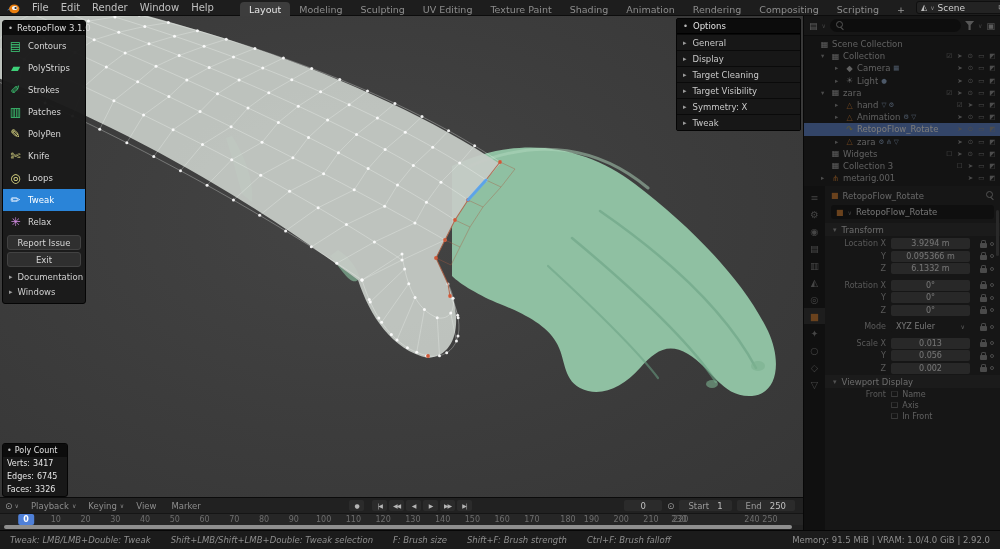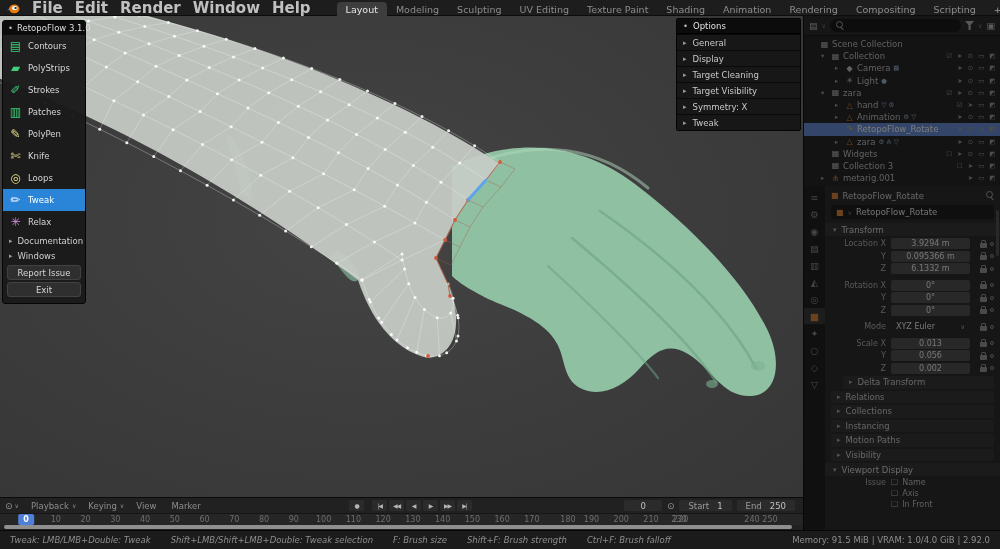--- a/index.html
+++ b/index.html
@@ -5,21 +5,21 @@
   html,body{margin:0;padding:0;background:#101010;}
   body{width:1000px;height:549px;position:relative;overflow:hidden;
        font-family:"DejaVu Sans","Liberation Sans",sans-serif;font-size:10px;color:#c4c4c4;}
   *{box-sizing:border-box;white-space:nowrap;}
   .app{position:absolute;inset:0;}
 
   
   .topbar{position:absolute;left:0;top:0;width:1000px;height:16px;background:#1d1d1d;
           border-bottom:1px solid #0c0c0c;display:flex;align-items:center;padding:0 6px;gap:2px;}
   .blender-logo{width:14px;height:12px;margin-right:4px;flex:0 0 auto;}
-  .menu-item{padding:0 6px;color:#c0c0c0;font-size:15px;font-weight:bold;}
+  .menu-item{padding:0 6px;color:#c0c0c0;font-size:10px;}
   .tabs{display:flex;margin-left:18px;height:16px;align-items:flex-end;}
   .tab{padding:2px 9px 1px;color:#8d8d8d;font-size:9.5px;border-radius:4px 4px 0 0;}
   .tab.active{background:#3d3d3d;color:#e6e6e6;}
   .tab.plus{color:#9a9a9a;}
   .tb-right{margin-left:auto;display:flex;gap:6px;align-items:center;}
   .tb-widget{display:flex;align-items:center;gap:3px;background:#232323;border:1px solid #0f0f0f;
              border-radius:3px;height:13px;padding:0 4px;font-size:9px;color:#cfcfcf;}
   .tb-ico{font-size:8px;color:#b9b9b9;}
   .tb-copy{color:#9a9a9a;font-size:8px;}
   .tb-arrow{font-size:6px;color:#8a8a8a;}
@@ -530,43 +530,63 @@
             <span>Tweak</span>
           </div>
 
           <div class="rf-tool">
             <span class="rf-ico g-purple">✳</span>
             <span>Relax</span>
           </div>
         </div>
       <div>
 
+      <div class="rf-btn">Report Issue</div>
+          <div class="rf-btn">Exit</div>
+        </div>
+      <div>
+
       <div class="rf-link">Documentation</div>
           <div class="rf-link">Windows</div>
-        </div>
-      <div>
-
-      <div class="rf-btn">Report Issue</div>
-          <div class="rf-btn">Exit</div>
         </div>
     </div>
 
     <div class="opt-panel">
       <div class="opt-header">Options</div>
       <div>
 
       <div class="opt-row">General</div>
           <div class="opt-row">Display</div>
           <div class="opt-row">Target Cleaning</div>
           <div class="opt-row">Target Visibility</div>
           <div class="opt-row">Symmetry: X</div>
           <div class="opt-row">Tweak</div>
         </div>
     </div>
 
+    <div class="pc-panel">
+      <div class="pc-header">Poly Count</div>
+      <div>
+
+          <div class="pc-row">
+            <span>Verts:</span>
+            <span>3417</span>
+          </div>
+
+          <div class="pc-row">
+            <span>Edges:</span>
+            <span>6745</span>
+          </div>
+
+          <div class="pc-row">
+            <span>Faces:</span>
+            <span>3326</span>
+          </div>
+        </div>
+    </div>
   </div>
 
   <div class="rightcol">
     <div class="rc-inner">
 
       <div class="outliner">
         <div class="ol-header">
           <span class="ed-ico">▤</span>
           <span class="tb-arrow">∨</span>
           <span class="ol-search">
@@ -820,32 +840,23 @@
                 <span class="pfield">
                   <span>0.002</span>
 
                 </span>
                 <span class="pdeco">
                   <span class="lock"></span>
                   <span class="anim-dot"></span>
                 </span>
               </div>
             </div>
-          <div>
-
-          <div class="psec sub">Delta Transform</div>
-              <div class="psec">Relations</div>
-              <div class="psec">Collections</div>
-              <div class="psec">Instancing</div>
-              <div class="psec">Motion Paths</div>
-              <div class="psec">Visibility</div>
-            </div>
           <div class="phead">Viewport Display</div>
           <div class="vd-block">
-            <span class="vd-label">Issue</span>
+            <span class="vd-label">Front</span>
             <span class="vd-checks">
 
                 <span class="vd-check">
                   <span class="chk">☐</span>
                   <span>Name</span>
                 </span>
 
                 <span class="vd-check">
                   <span class="chk">☐</span>
                   <span>Axis</span>

